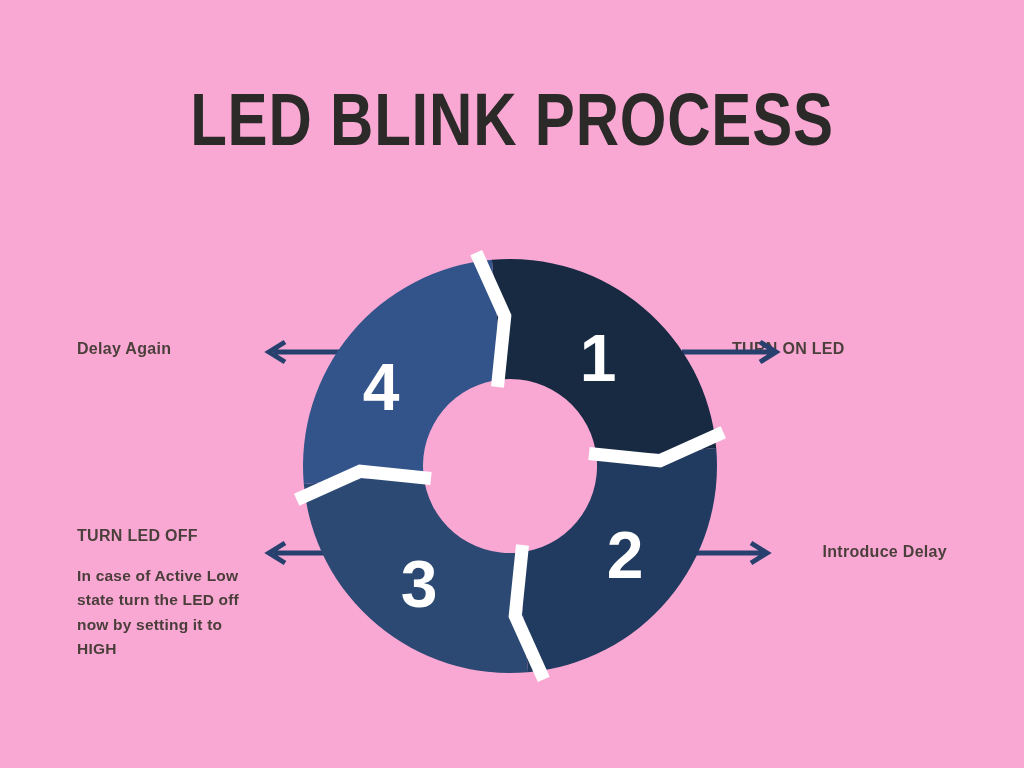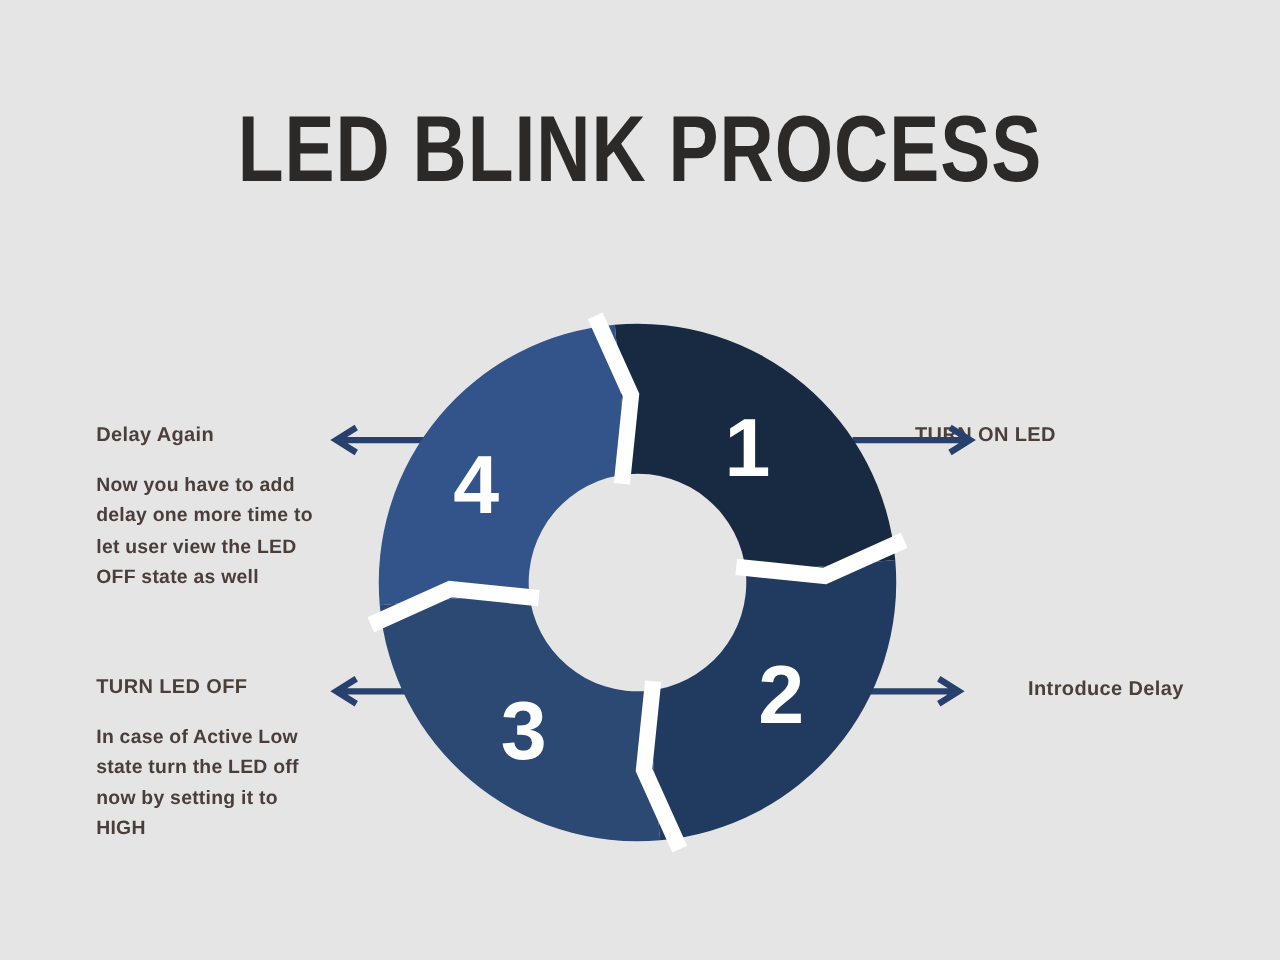--- a/index.html
+++ b/index.html
@@ -1,37 +1,37 @@
 <!DOCTYPE html>
 <html><head>
 <meta charset="utf-8">
 <style>
   html,body{margin:0;padding:0;background:#ffffff;}
   .canvas{
-    position:relative;width:1024px;height:768px;background:#e5e5e5;overflow:hidden;
+    position:relative;width:1024px;height:768px;background:#f9a8d4;overflow:hidden;
     font-family:"Liberation Sans", sans-serif;
   }
   .title{
     position:absolute;top:84px;left:0;width:1024px;margin:0;
     text-align:center;font-weight:bold;font-size:75px;line-height:70px;
     color:#2c2a29;letter-spacing:1px;
     transform:scaleX(0.8);transform-origin:50% 50%;
     white-space:nowrap;
   }
   .step{position:absolute;width:215px;}
   .step h2{
     margin:0 0 15px 0;font-size:16px;line-height:26px;font-weight:bold;
     color:#4b3f3b;letter-spacing:0.3px;
   }
   .step p{
     margin:0;font-size:15.5px;line-height:24.3px;font-weight:bold;
     color:#4a3e3a;letter-spacing:0.2px;white-space:pre-wrap;
   }
   .step.tl{left:77px;top:336px;text-align:left;}
-  .step.bl{left:77px;top:537px;text-align:left;}
+  .step.bl{left:77px;top:523px;text-align:left;}
   .step.tr{right:77px;top:336px;text-align:left;}
   .step.br{right:77px;top:539px;text-align:right;}
   .diagram{
     position:absolute;left:0;top:0;width:1024px;height:768px;
     pointer-events:none;
   }
   .seg-number{
     font-family:"Liberation Sans", sans-serif;
     font-weight:bold;font-size:66px;fill:#ffffff;
     text-anchor:middle;
@@ -57,24 +57,20 @@
   <section class="step bl">
     <h2>TURN LED OFF</h2>
     <p>In case of Active Low
 state turn the LED off
 now by setting it to
 HIGH</p>
   </section>
 
   <section class="step tl">
     <h2>Delay Again</h2>
-    <p>Now you have to add
-delay one more time to
-let user view the LED
-OFF state as well</p>
   </section>
 
   <svg class="diagram" viewBox="0 0 1024 768" xmlns="http://www.w3.org/2000/svg">
 
     <path class="arrow" d="M342 352 H274 M285 342 L269 352 L285 362" stroke="#27406e"></path>
     <path class="arrow" d="M682 352 H772 M760 342 L776 352 L760 362" stroke="#27406e"></path>
     <path class="arrow" d="M330 553 H274 M285 543 L269 553 L285 563" stroke="#27406e"></path>
     <path class="arrow" d="M696 553 H763 M751 543 L767 553 L751 563" stroke="#27406e"></path>
 
     <path d="M491.9 259.8 A207 207 0 0 1 716.2 447.9 L596.7 458.4 A87 87 0 0 0 502.4 379.3 Z" fill="#172a42"></path>

